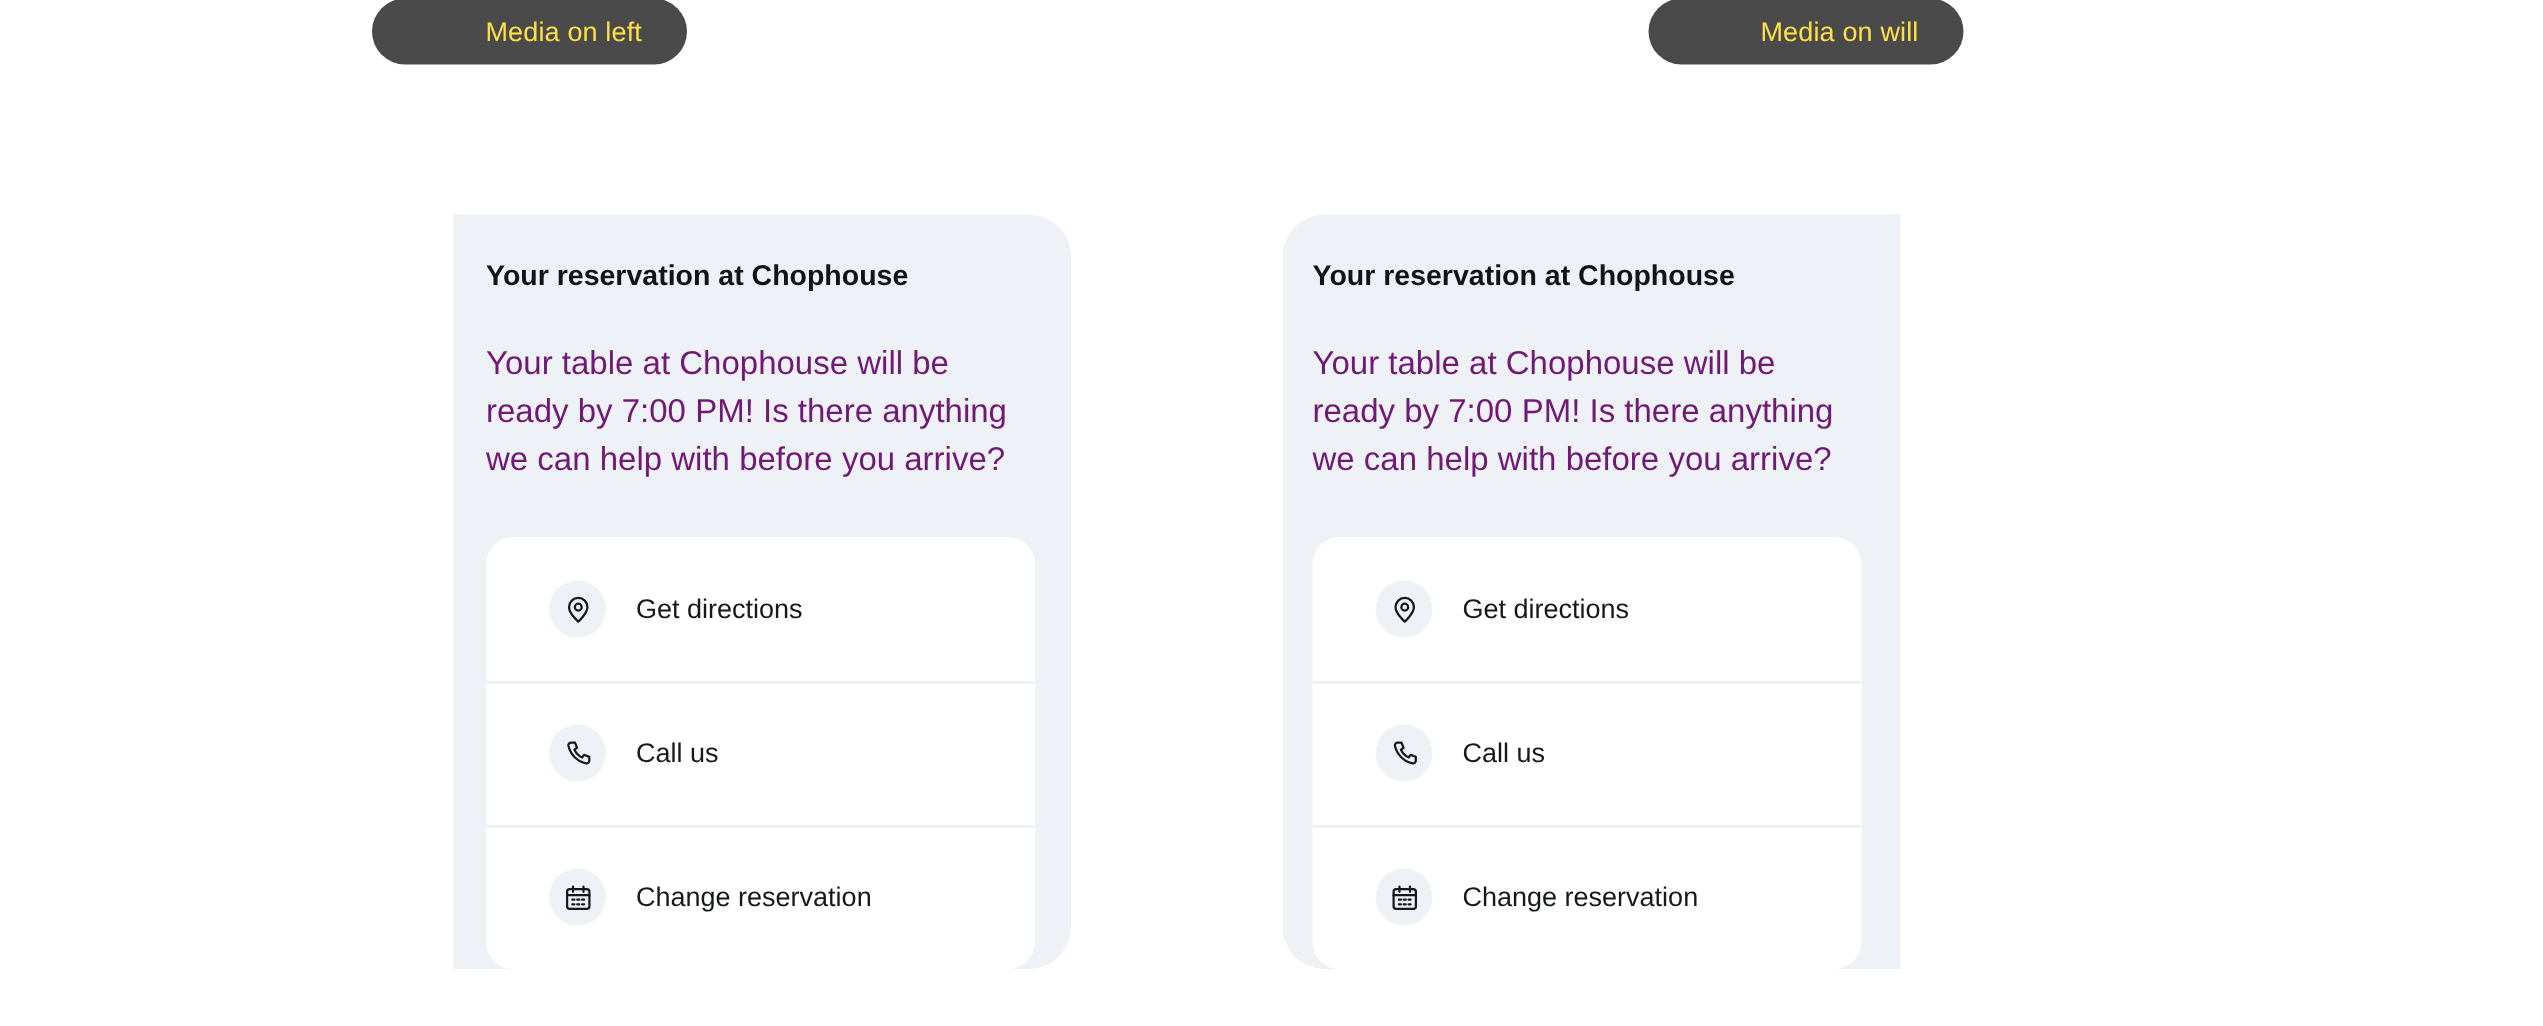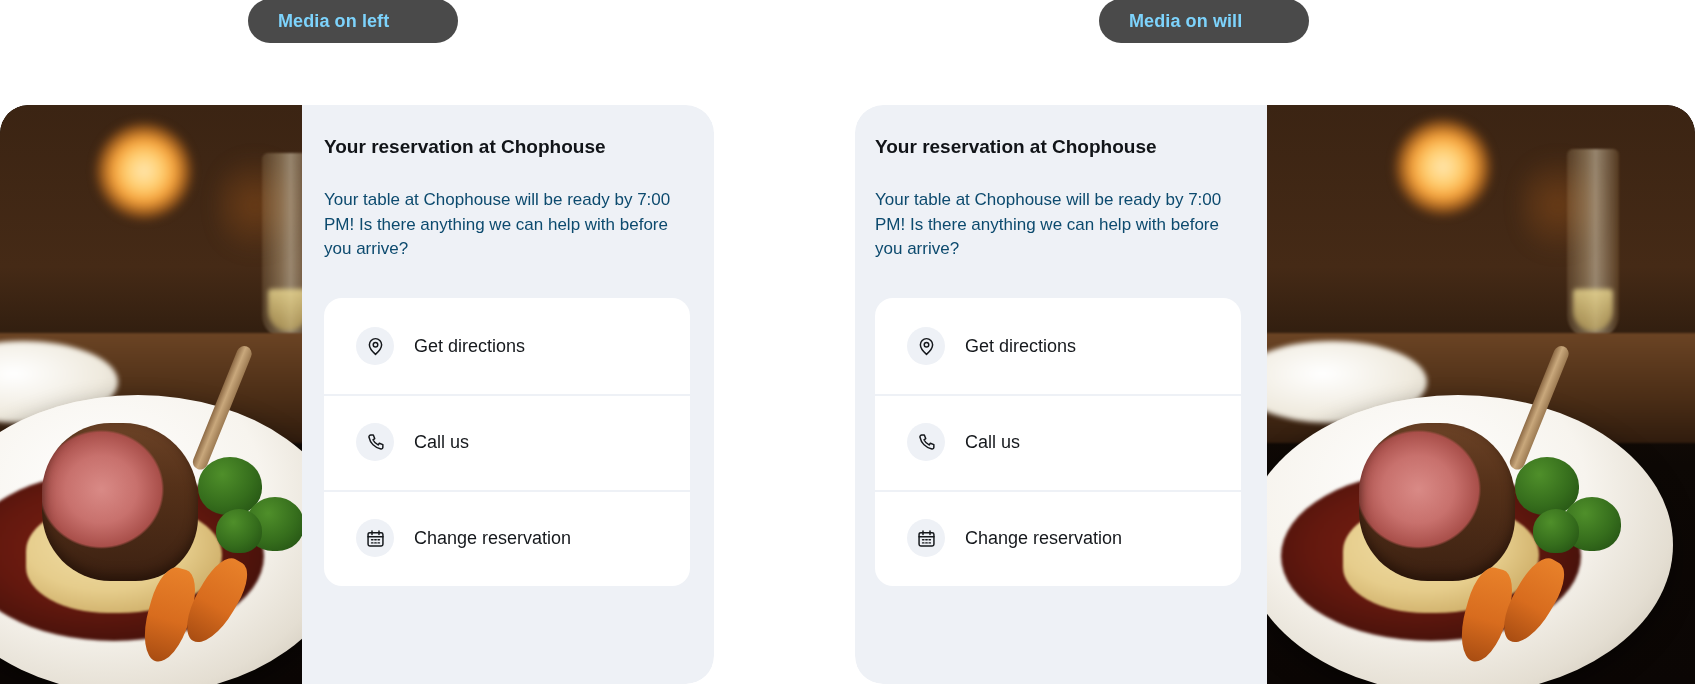--- a/index.html
+++ b/index.html
@@ -10,40 +10,41 @@
     overflow: hidden;
   }
   .stage { position: relative; width: 1695px; height: 684px; }
 
   
   .badge {
     position: absolute;
     height: 44px;
     background: #4a4a4a;
     border-radius: 22px;
-    color: #7dd3fc;
+    color: #fde047;
     font-size: 18px;
-    font-weight: 700;
+    font-weight: 400;
     letter-spacing: .1px;
     display: flex;
     align-items: center;
-    justify-content: flex-start;
+    justify-content: flex-end;
     padding: 0 30px;
     top: -1px;
   }
   #badge-left  { left: 248px; width: 210px; }
   #badge-right { left: 1099px; width: 210px; }
 
   
   .card {
     position: absolute;
     top: 105px;
     height: 579px;
     display: flex;
     overflow: hidden;
+    align-items: center;
   }
   #card-left  { left: 0px;   width: 714px; }
   #card-right { left: 855px; width: 840px; }
 
   #card-left  { border-radius: 28px 28px 28px 0; }
   #card-right { border-radius: 28px 28px 0 28px; }
 
   .media {
     position: relative;
     flex: 0 0 auto;
@@ -63,38 +64,38 @@
   #card-right .panel { border-radius: 28px 0 0 28px; order: 1; padding-left: 20px; padding-right: 26px; }
 
   .card-title {
     font-size: 19px;
     font-weight: 700;
     color: #111418;
     line-height: 1.3;
     margin-bottom: 28px;
   }
   .card-body {
-    font-size: 17px;
-    color: #0c4a6e;
+    font-size: 22px;
+    color: #701a75;
     line-height: 1.46;
     margin-bottom: 36px;
     max-width: 372px;
   }
 
   
   .actions {
     background: #ffffff;
     border-radius: 18px;
     overflow: hidden;
   }
   .action-row {
     display: flex;
     align-items: center;
     gap: 20px;
-    padding: 0 32px;
+    padding: 0 42px;
     height: 96px;
     position: relative;
     cursor: pointer;
   }
   .action-row + .action-row::before {
     content: "";
     position: absolute;
     top: 0; left: 0; right: 0;
     height: 2px;
     background: #eef1f6;

